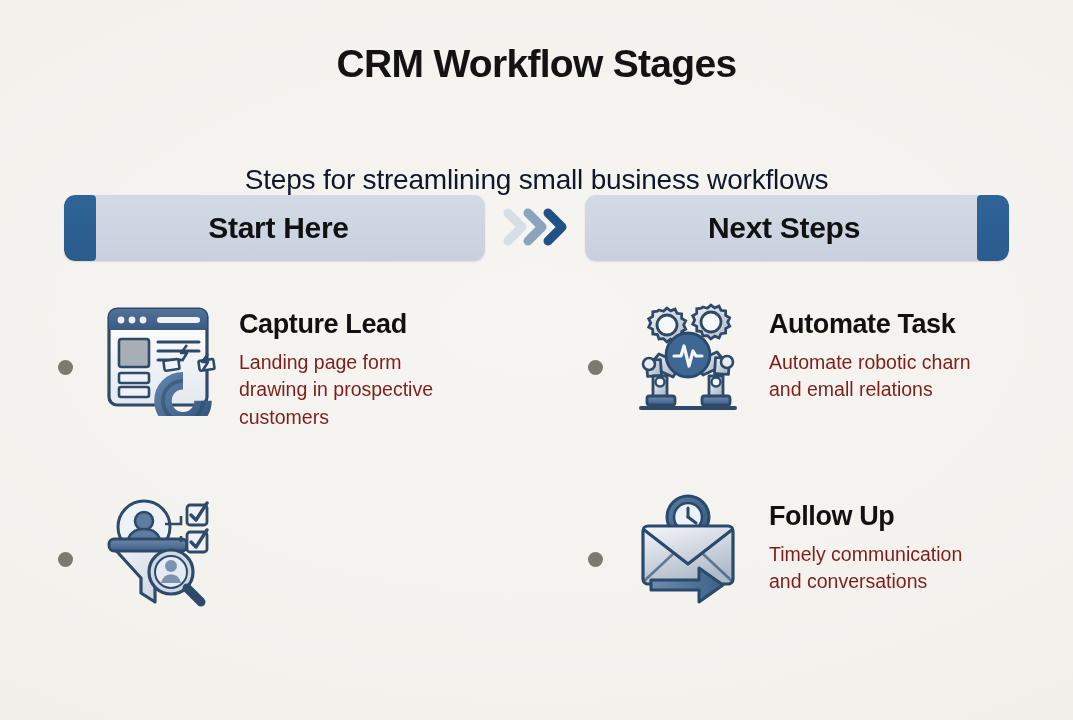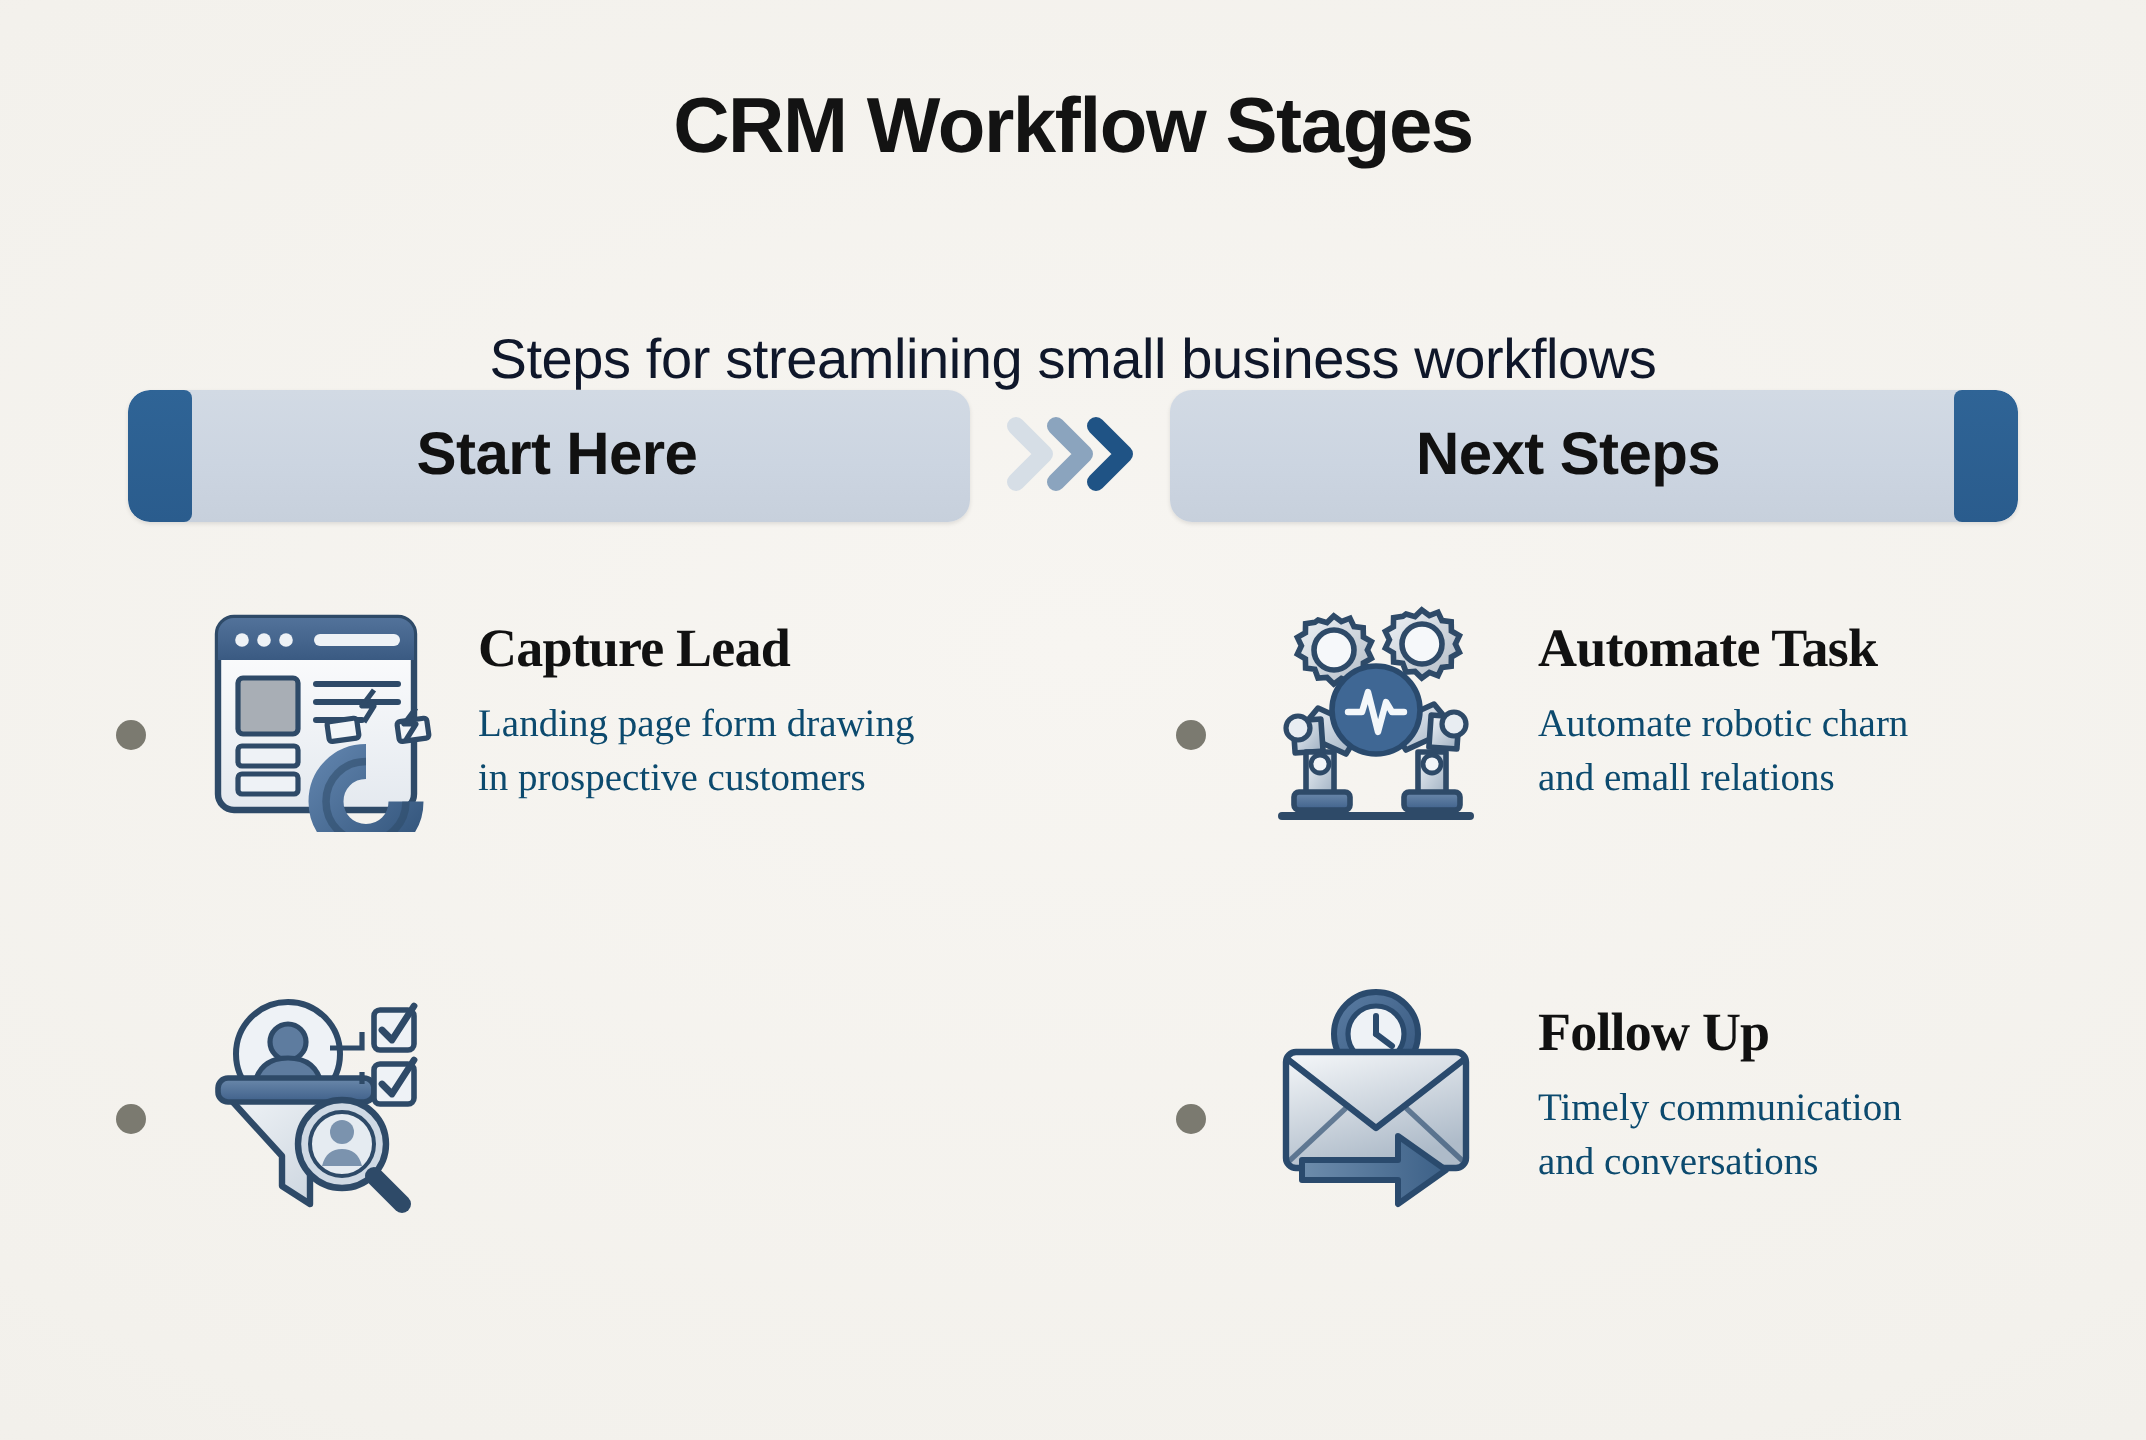--- a/index.html
+++ b/index.html
@@ -102,21 +102,20 @@
   .items {
     position: absolute;
     top: 292px;
     left: 0; right: 0;
   }
   .item {
     position: absolute;
     display: flex;
     align-items: flex-start;
     width: 420px;
-    font-family: Liberation Serif, serif;
   }
   .col-left  { left: 58px; }
   .col-right { left: 588px; }
   .row-1 { top: 0px; }
   .row-2 { top: 192px; }
 
   .bullet {
     width: 15px;
     height: 15px;
     border-radius: 50%;
@@ -142,21 +141,21 @@
     font-weight: bold;
     color: #111111;
     letter-spacing: -0.4px;
     line-height: 1.1;
     margin-bottom: 9px;
     white-space: nowrap;
   }
   .item-desc {
     font-size: 19.5px;
     font-weight: 400;
-    color: #0c4a6e;
+    color: #7f1d1d;
     line-height: 1.42;
     max-width: 235px;
   }
   .col-right .item-desc { max-width: 210px; }
 </style>
 </head>
 <body>
 
 <div class="canvas"></div>
 

